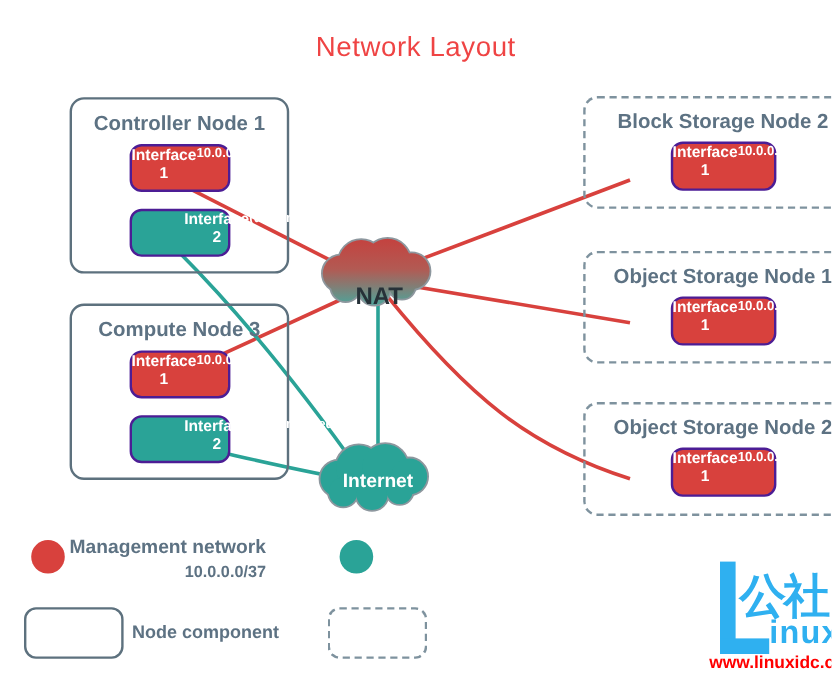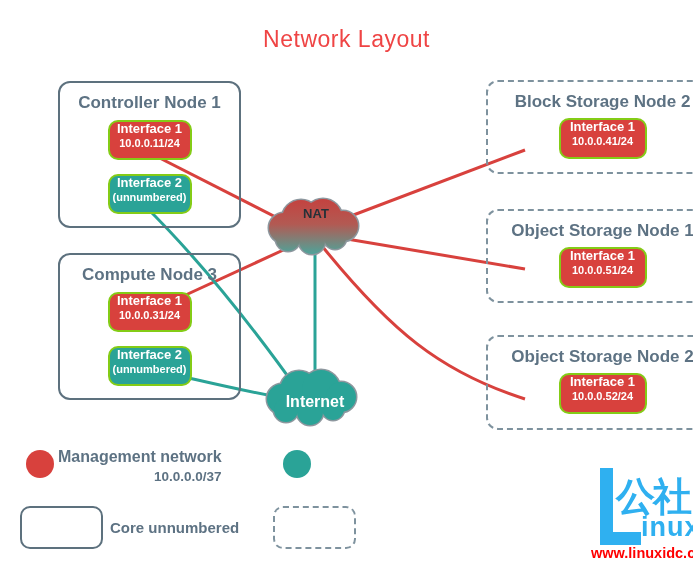--- a/index.html
+++ b/index.html
@@ -15,32 +15,32 @@
   .node{
     position:absolute;border-radius:12px;box-sizing:border-box;
     display:flex;flex-direction:column;align-items:center;margin-left:44px;
   }
   .node.core{border:2px solid #5d717e;}
   .node.optional{border:2px dashed #7e929e;}
   .node-title{
     margin-top:10px;font-size:17px;font-weight:700;color:#5d7283;white-space:nowrap;
   }
   .pill{
-    box-sizing:border-box;border:2px solid #84cc16;border-radius:10px;
-    color:#ffffff;text-align:center;display:flex;flex-direction:column;
-    justify-content:flex-start;line-height:1.15;
+    box-sizing:border-box;border:2px solid #4c1d95;border-radius:10px;
+    color:#ffffff;text-align:center;display:flex;
+    justify-content:space-between;line-height:1.15;
   }
   .pill.red{background:#d8413d;}
-  .pill.teal{background:#2aa397;}
+  .pill.teal{background:#2aa397;padding-left:44px;}
   .pill .if-label{font-size:13px;font-weight:600;}
   .pill .if-addr{font-size:11px;font-weight:700;}
   .left-pill{width:84px;height:40px;}
   .right-pill{width:88px;height:41px;margin-top:6px;}
   .cloud-label{position:absolute;text-align:center;font-weight:700;}
-  .nat-label{left:294px;top:206px;width:44px;font-size:13px;color:#263138;}
+  .nat-label{left:294px;top:236px;width:44px;font-size:20px;color:#263138;}
   .internet-label{left:268px;top:393px;width:94px;font-size:16px;color:#ffffff;}
   .dot{position:absolute;width:28px;height:28px;border-radius:50%;}
   .dot.red{background:#d8413d;left:26px;top:450px;}
   .dot.teal{background:#2aa397;left:283px;top:450px;}
   .net-text{position:absolute;top:448px;color:#5d7283;text-align:right;}
   .net-text.mgmt{left:58px;}
   .net-text.prov{left:315px;}
   .net-text .net-label{font-size:16px;font-weight:700;}
   .net-text .net-addr{font-size:13.5px;font-weight:600;margin-top:3px;}
   .comp-box{position:absolute;top:506px;width:83px;height:43px;border-radius:10px;box-sizing:border-box;}
@@ -181,21 +181,21 @@
   <div class="cloud-label internet-label">Internet</div>
 
   <div class="dot red"></div>
   <div class="net-text mgmt">
     <div class="net-label">Management network</div>
     <div class="net-addr">10.0.0.0/37</div>
   </div>
   <div class="dot teal"></div>
 
   <div class="comp-box solid"></div>
-  <div class="comp-label core">Core unnumbered</div>
+  <div class="comp-label core">Node component</div>
   <div class="comp-box dashed"></div>
 
   <div class="wm">
     <div class="wm-l-v"></div>
     <div class="wm-l-h"></div>
     <div class="wm-cjk">公社</div>
     <div class="wm-latin">inux</div>
     <div class="wm-url">www.linuxidc.com</div>
   </div>
 

